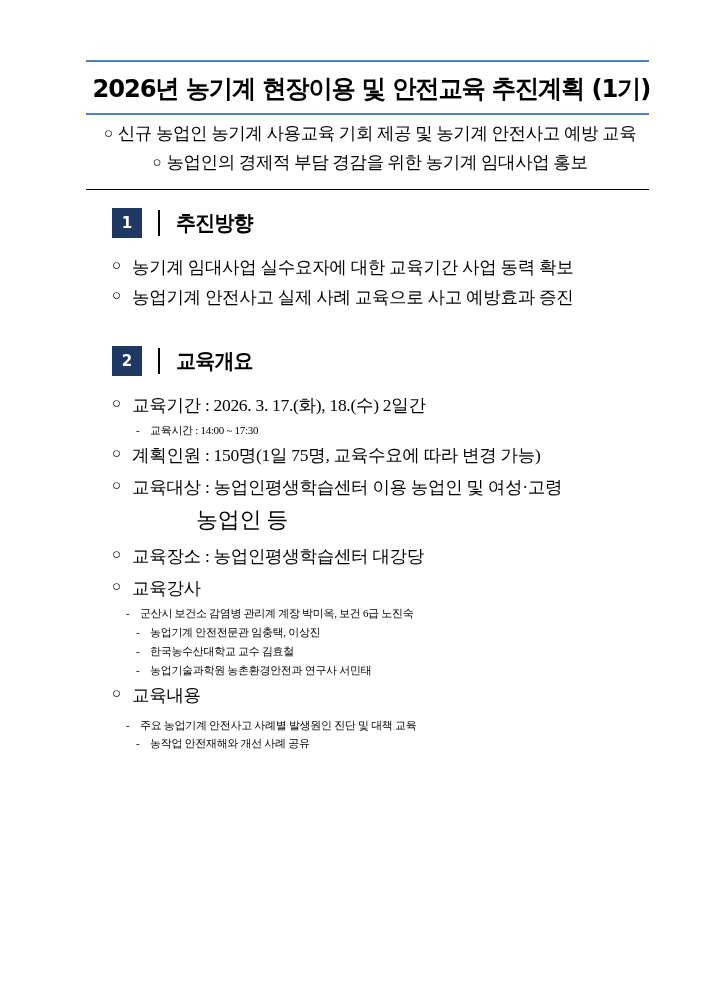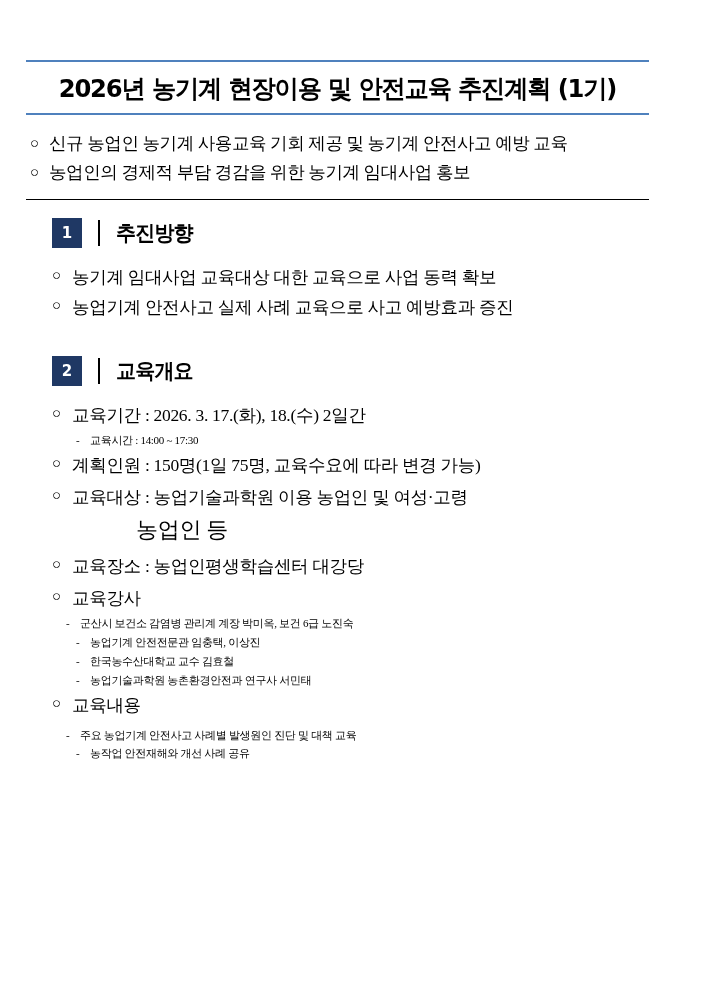--- a/index.html
+++ b/index.html
@@ -12,21 +12,21 @@
     background: #ffffff;
     font-family: "Liberation Serif", "DejaVu Serif", serif;
     color: #000000;
     overflow: hidden;
   }
   .page {
     position: relative;
     width: 707px;
     height: 1000px;
     box-sizing: border-box;
-    padding: 60px 56px 20px 24px;
+    padding: 60px 56px 20px 84px;
   }
 
   
   .title-wrap {
     margin: 0 auto;
     width: 100%;
   }
   .title-rule-top {
     border-top: 2px solid #4f81bd;
     margin: 0 2px 0 2px;
@@ -41,22 +41,23 @@
     font-weight: bold;
     font-size: 25px;
     letter-spacing: -1.2px;
     padding: 10px 0 8px 0;
     white-space: nowrap;
     transform: scaleX(0.97);
   }
 
   
   .summary {
-    margin-top: 14px;
+    margin-top: 4px;
     padding: 0 6px;
+    text-align: center;
   }
   .sum-line {
     font-size: 17.5px;
     letter-spacing: -0.4px;
     line-height: 1.65;
     white-space: nowrap;
   }
   .sum-line .mk {
     display: inline-block;
     width: 19px;
@@ -174,21 +175,21 @@
 
   <div class="section-head">
     <div class="sec-num">1</div>
     <div class="sec-sep"></div>
     <div class="sec-title">추진방향</div>
   </div>
 
   <div class="block">
     <div class="l1">
       <span class="mk">○</span>
-      <span class="tx">농기계 임대사업 교육대상 대한 교육으로 사업 동력 확보</span>
+      <span class="tx">농기계 임대사업 실수요자에 대한 교육기간 사업 동력 확보</span>
     </div>
     <div class="l1">
       <span class="mk">○</span>
       <span class="tx">농업기계 안전사고 실제 사례 교육으로 사고 예방효과 증진</span>
     </div>
   </div>
 
   <div class="section-head" style="margin-top:34px;">
     <div class="sec-num">2</div>
     <div class="sec-sep"></div>
@@ -206,21 +207,21 @@
       <span class="dash">-</span><span>교육시간 : 14:00 ~ 17:30</span>
     </div>
 
     <div class="l1">
       <span class="mk">○</span>
       <span class="tx">계획인원 : 150명(1일 75명, 교육수요에 따라 변경 가능)</span>
     </div>
 
     <div class="l1">
       <span class="mk">○</span>
-      <span class="tx">교육대상 : 농업기술과학원 이용 농업인 및 여성·고령</span>
+      <span class="tx">교육대상 : 농업인평생학습센터 이용 농업인 및 여성·고령</span>
     </div>
     <div class="cont-indent">농업인 등</div>
 
     <div class="gap-sm"></div>
 
     <div class="l1">
       <span class="mk">○</span>
       <span class="tx">교육장소 : 농업인평생학습센터 대강당</span>
     </div>
 

